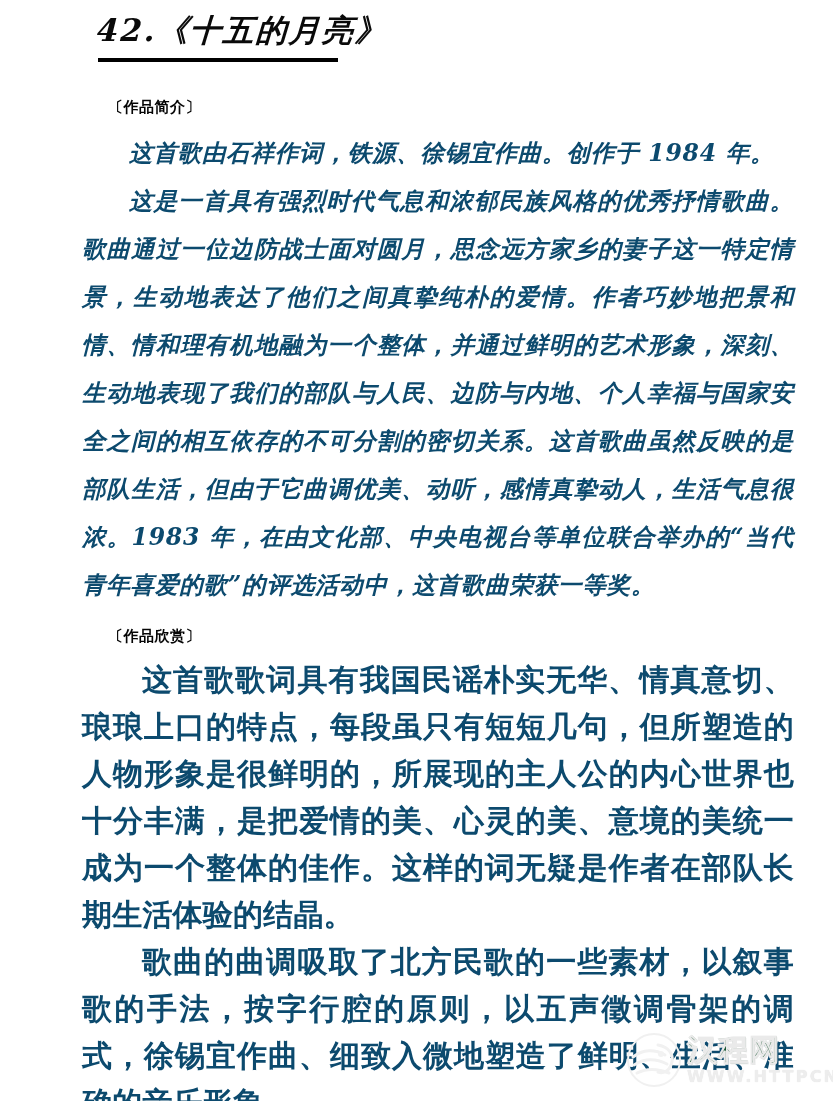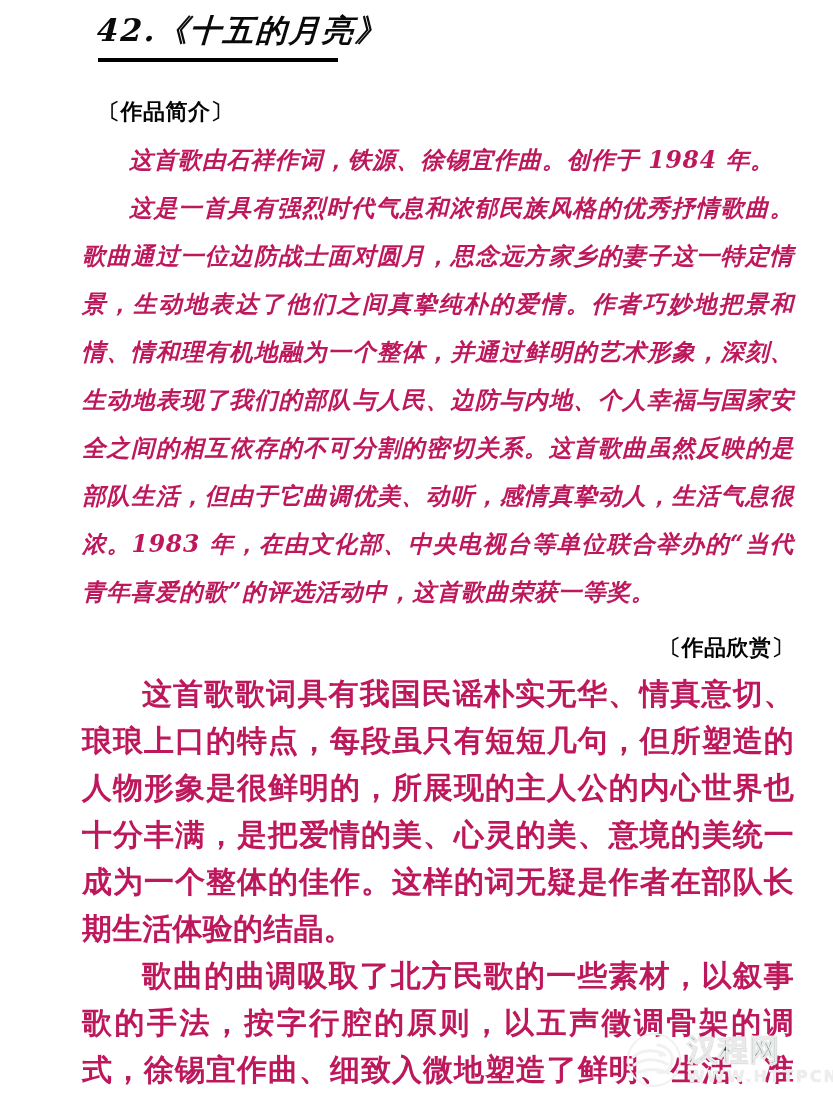--- a/index.html
+++ b/index.html
@@ -56,45 +56,44 @@
   
   .column {
     position: absolute;
     left: 82px;
     top: 100px;
     width: 712px;
   }
 
   .section-heading {
     font-family: "DejaVu Serif", serif;
-    font-size: 22px;
+    font-size: 15px;
     font-weight: 700;
     letter-spacing: 0.5px;
     line-height: 1.0;
-    margin: 0 0 14px 16px;
+    margin: 0 0 14px 26px;
     white-space: nowrap;
     color: #050505;
   }
   .section-heading.second {
     margin-top: 20px;
     margin-bottom: 12px;
-    text-align: right;
   }
 
   
   .para {
     font-size: 23.5px;
     line-height: 48px;
     text-align: justify;
     text-align-last: left;
     text-justify: inter-character;
     letter-spacing: 0.4px;
     margin: 0;
     text-indent: 2em;
-    color: #be185d;
+    color: #0c4a6e;
     word-break: break-all;
   }
 
   
   .sec-brief .para {
     font-family: "DejaVu Serif", serif;
     font-weight: 700;
     font-style: italic;
     transform: none;
     letter-spacing: 0.8px;

